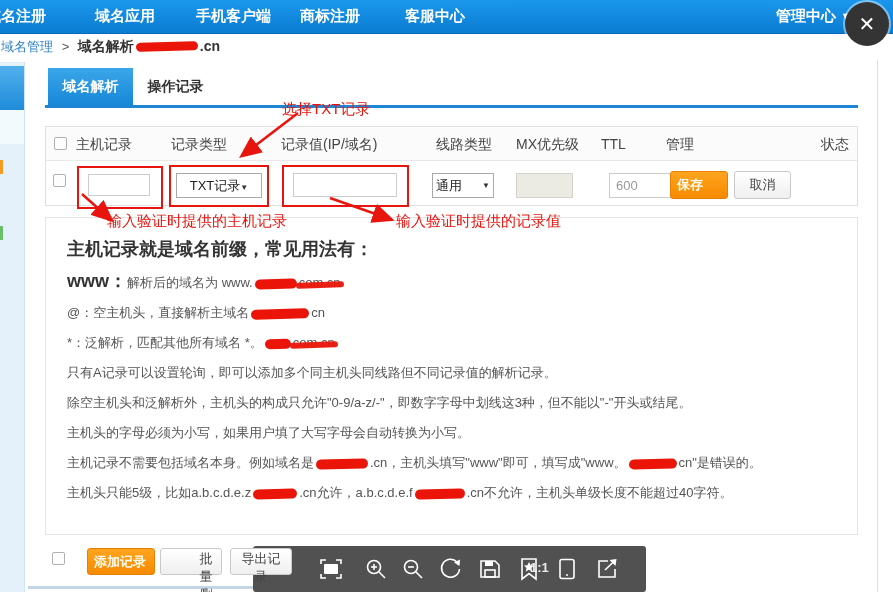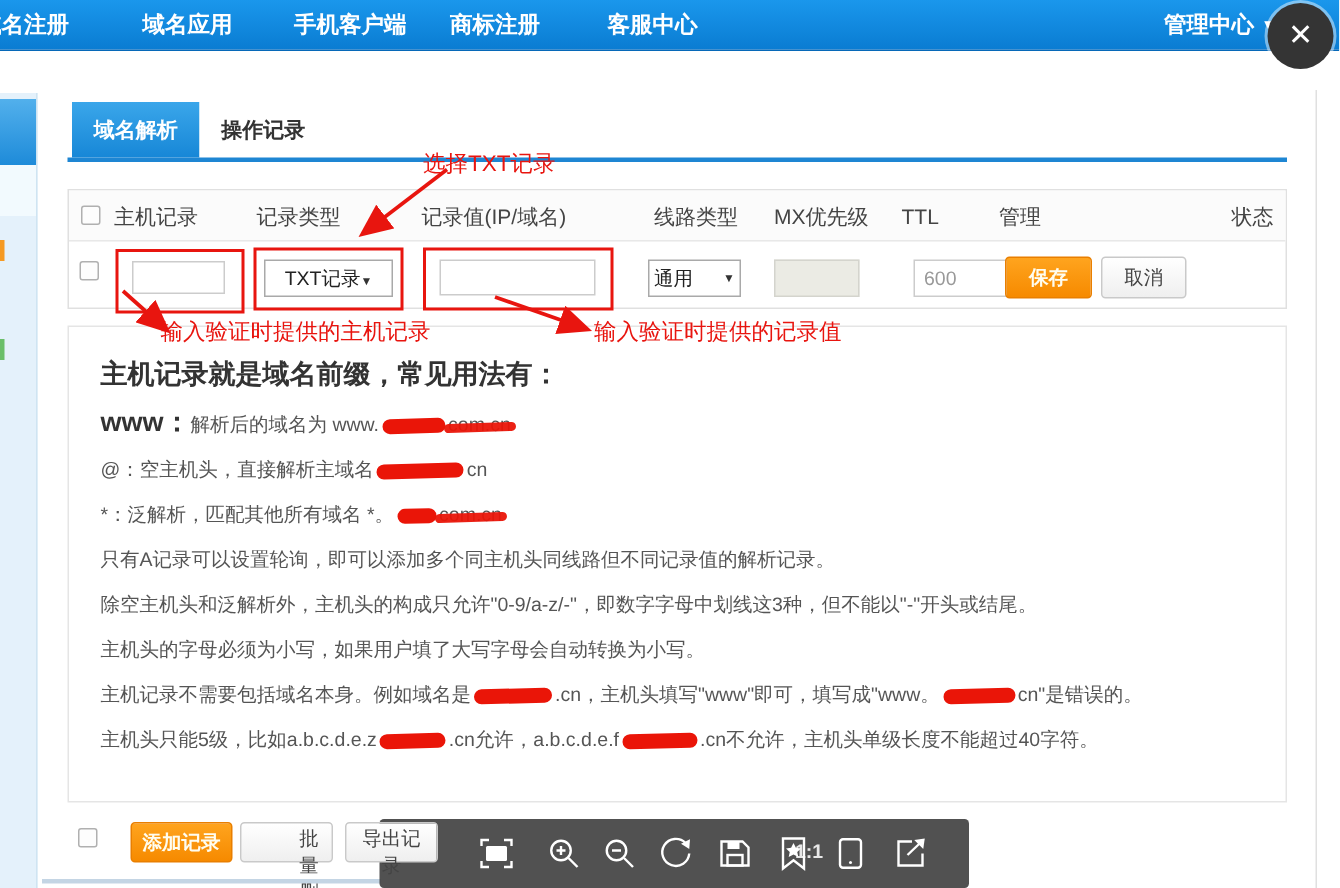--- a/index.html
+++ b/index.html
@@ -37,21 +37,21 @@
   .thead{position:absolute;left:0;top:0;width:100%;height:33px;background:#fbfbfb;border-bottom:1px solid #e8e8e8;}
   .th{position:absolute;top:9px;font-size:14px;color:#444;white-space:nowrap;}
   .cb{position:absolute;width:13px;height:13px;background:#fdfdfd;border:1px solid #b0b0b0;border-radius:2px;box-sizing:border-box;cursor:pointer;}
   .inp{position:absolute;border:1px solid #ccc;background:#fff;box-sizing:border-box;font-size:13px;
        font-family:inherit;padding:0 6px;color:#333;}
   .sel{position:absolute;border:1px solid #a9a9a9;background:#fff;box-sizing:border-box;font-size:13px;color:#222;
        display:flex;align-items:center;cursor:pointer;}
   .sel .svals{flex:1;text-align:center;}
   .sel .scaret{font-size:8px;color:#333;}
   .btn-orange{position:absolute;background:linear-gradient(#ffa41e,#f68a00);border:1px solid #e97f00;border-radius:3px;
-       color:#fffdf0;font-weight:bold;font-size:13px;text-align:center;cursor:pointer;font-family:Liberation Serif, serif;}
+       color:#fffdf0;font-weight:bold;font-size:13px;text-align:left;cursor:pointer;font-family:Liberation Serif, serif;}
   .btn-gray{position:absolute;background:linear-gradient(#ffffff,#efefef);border:1px solid #c9c9c9;border-radius:3px;
        color:#444;font-size:13px;text-align:center;cursor:pointer;font-family:inherit;}
   
   .callout{position:absolute;color:#e8150f;font-size:15px;white-space:nowrap;z-index:30;}
   .redbox{position:absolute;border:2px solid #e8150f;z-index:25;pointer-events:none;}
   .ann-svg{position:absolute;left:0;top:0;width:893px;height:592px;z-index:28;pointer-events:none;}
   
   .helpbox{position:absolute;left:45px;top:217px;width:813px;height:318px;border:1px solid #e5e5e5;
        background:#fff;box-sizing:border-box;padding:16px 18px 0 21px;z-index:2;}
   .help-line{font-size:13px;color:#555;line-height:30px;white-space:nowrap;}
@@ -84,20 +84,25 @@
         <span class="nav-item" style="left: 196px;">手机客户端</span>
         <span class="nav-item" style="left: 300px;">商标注册</span>
         <span class="nav-item" style="left: 405px;">客服中心</span>
       </div>
     <div class="nav-right">
       <span>管理中心</span><span class="caret">▼</span>
     </div>
   </div>
   <button class="close"><span>✕</span></button>
 
+  <div class="crumb">
+    <span class="crumb-link">域名管理</span>
+    <span class="crumb-sep">&gt;</span>
+    <span class="crumb-cur">域名解析</span><span class="redact crumb-redact"></span><span class="crumb-cur">.cn</span>
+  </div>
 
   <div class="lstrip"></div>
   <div class="lblue"></div>
   <div class="llight"></div>
   <div class="sliver-o"></div>
   <div class="sliver-g"></div>
   <div class="modal-redge"></div>
 
   <div class="tab tab-active">域名解析</div>
   <div class="tab tab-idle">操作记录</div>

